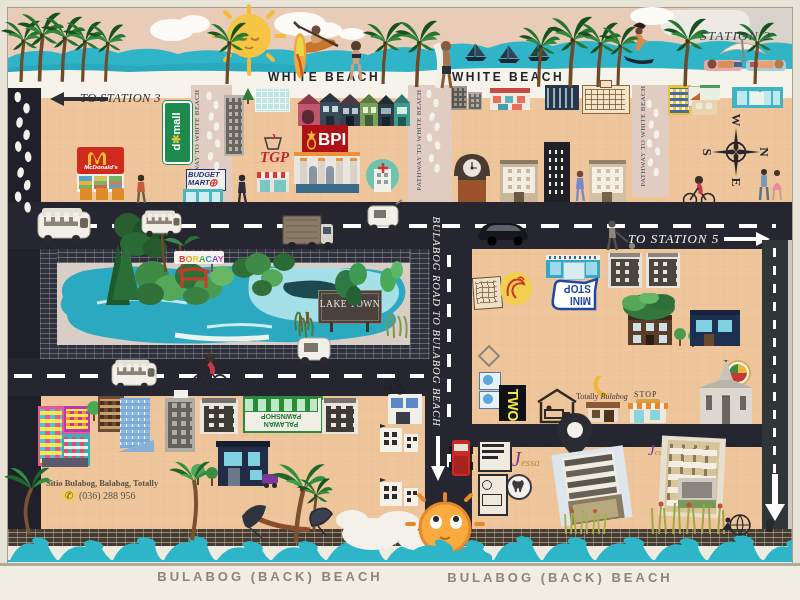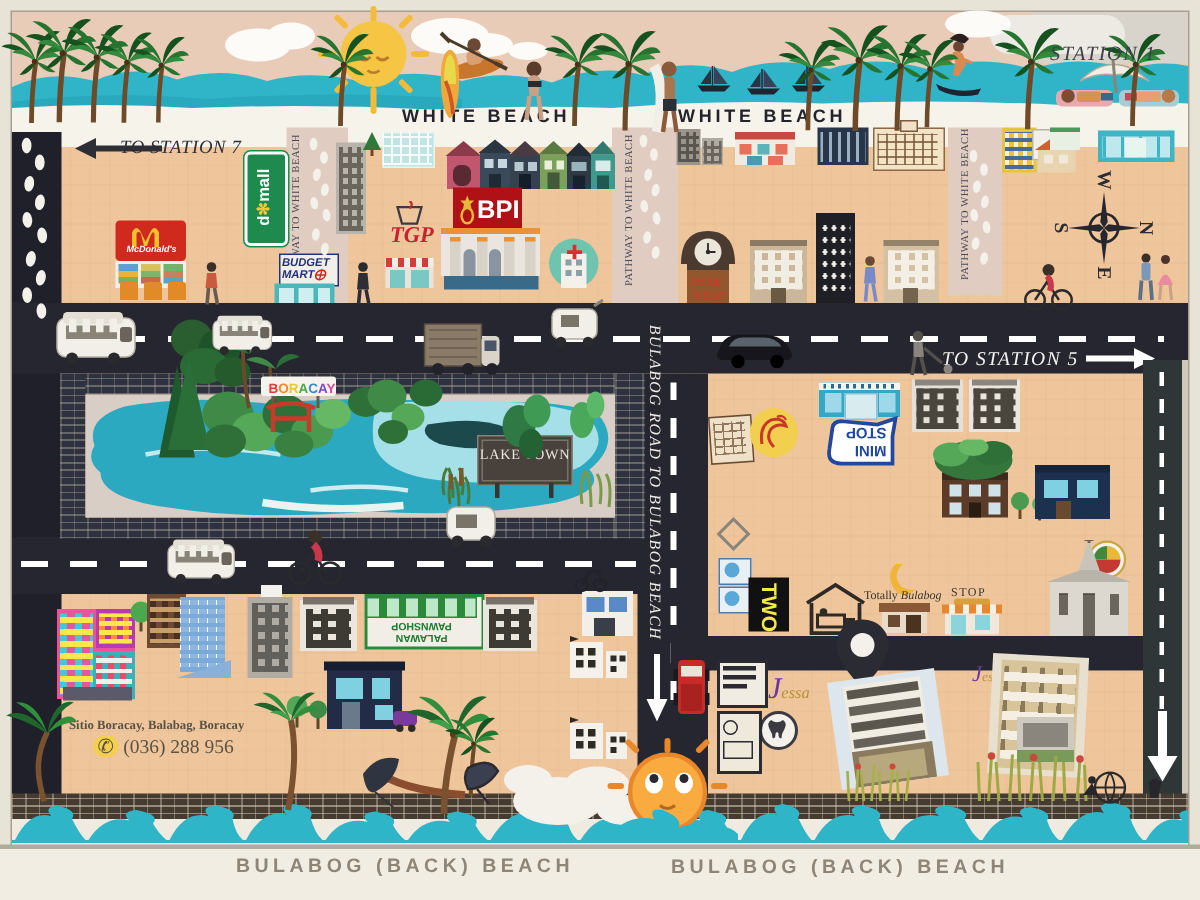--- a/index.html
+++ b/index.html
@@ -466,22 +466,22 @@
 
 <div class="a" style="left:322px;top:400px;width:36px;height:34px;background:#eae6de;"></div>
 <div class="a" style="left:324px;top:398px;width:32px;height:5px;background:#76726a;"></div>
 <div class="a" style="left:326px;top:406px;width:28px;height:26px;background-image:repeating-linear-gradient(0deg,#3e3a34 0 5px,rgba(0,0,0,0) 5px 9px),repeating-linear-gradient(90deg,#3e3a34 0 5px,rgba(0,0,0,0) 5px 10px);background-size:22px 100%;"></div>
 
 <div class="a" style="left:388px;top:394px;width:34px;height:30px;background:#f2efe8;"></div>
 <div class="a" style="left:391px;top:398px;width:12px;height:10px;background:#5a88c8;"></div>
 <div class="a" style="left:406px;top:398px;width:12px;height:10px;background:#5a88c8;"></div>
 <div class="a" style="left:396px;top:412px;width:14px;height:12px;background:#3a3e48;"></div>
 
-<div class="a ser" style="left:46px;top:478px;font-size:8.5px;font-weight:bold;color:#5a5242;white-space:nowrap;">Sitio Boracay, Balabag,  Boracay</div>
-<div class="a ser" style="left:62px;top:490px;font-size:13px;color:#5a5242;white-space:nowrap;"><span style="background:#f2cf4e;border-radius:50%;padding:0 3px;">✆</span> (036) 288 956</div>
+<div class="a ser" style="left:46px;top:478px;font-size:8.5px;font-weight:bold;color:#5a5242;white-space:nowrap;">Sitio Bulabog, Balabag,  Totally</div>
+<div class="a ser" style="left:62px;top:490px;font-size:10px;color:#5a5242;white-space:nowrap;"><span style="background:#f2cf4e;border-radius:50%;padding:0 3px;">✆</span> (036) 288 956</div>
 
 <div class="a" style="left:218px;top:444px;width:50px;height:42px;background:#232c46;"></div>
 <div class="a" style="left:216px;top:441px;width:54px;height:6px;background:#161e32;"></div>
 <div class="a" style="left:224px;top:452px;width:18px;height:14px;background:#7fd0e0;"></div>
 <div class="a" style="left:248px;top:452px;width:12px;height:14px;background:#7fd0e0;"></div>
 <div class="a" style="left:228px;top:468px;width:12px;height:18px;background:#6a7a8a;"></div>
 <div class="a" style="left:250px;top:470px;width:12px;height:10px;background:#7fd0e0;"></div>
 
 <svg class="a" style="left:190px;top:458px;" width="32" height="30" viewBox="0 0 32 30">
       <rect x="7" y="18" width="2" height="9" fill="#5a4a2a"></rect>
@@ -1005,16 +1005,16 @@
 <svg class="a" style="left:572px;top:170px;" width="16" height="32" viewBox="0 0 16 32">
       <circle cx="8" cy="4" r="3.2" fill="#6a4a34"></circle>
       <path d="M5,8 l6,0 l1,11 l-8,0 Z" fill="#7a8ac8"></path>
       <path d="M6,19 l-1,12 M10,19 l2,12" stroke="#7a8ac8" stroke-width="2.4"></path>
     </svg>
 
 <svg class="a" style="left:50px;top:92px;" width="58 " height="14" viewBox="0 0 58 14">
       <path d="M58,5 L14,5 L14,0 L0,7 L14,14 L14,9 L58,9 Z" fill="#2e2e36"></path>
     </svg>
 
-<div class="a ser" style="left:80px;top:91px;font-size:12.5px;font-style:italic;color:#2e2e36;letter-spacing:.4px;">TO STATION 7</div>
-
-<div class="a ser" style="left:700px;top:28px;font-size:13.5px;font-style:italic;color:#3c4049;letter-spacing:1px;">STATION 1</div>
+<div class="a ser" style="left:80px;top:91px;font-size:12.5px;font-style:italic;color:#2e2e36;letter-spacing:.4px;">TO STATION 3</div>
+
+<div class="a ser" style="left:700px;top:28px;font-size:13.5px;font-style:italic;color:#3c4049;letter-spacing:1px;">STATION 2</div>
 </div>
 
 </body></html>

